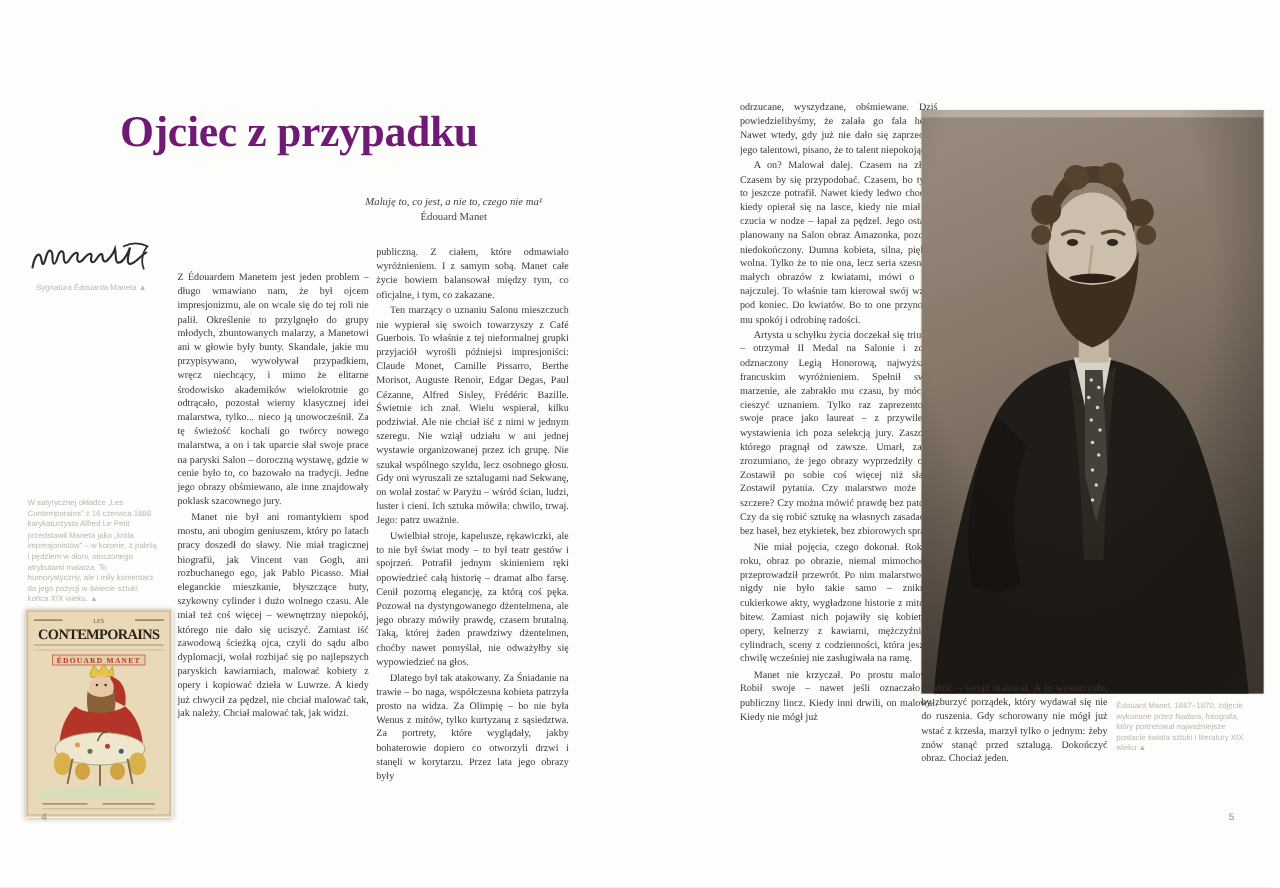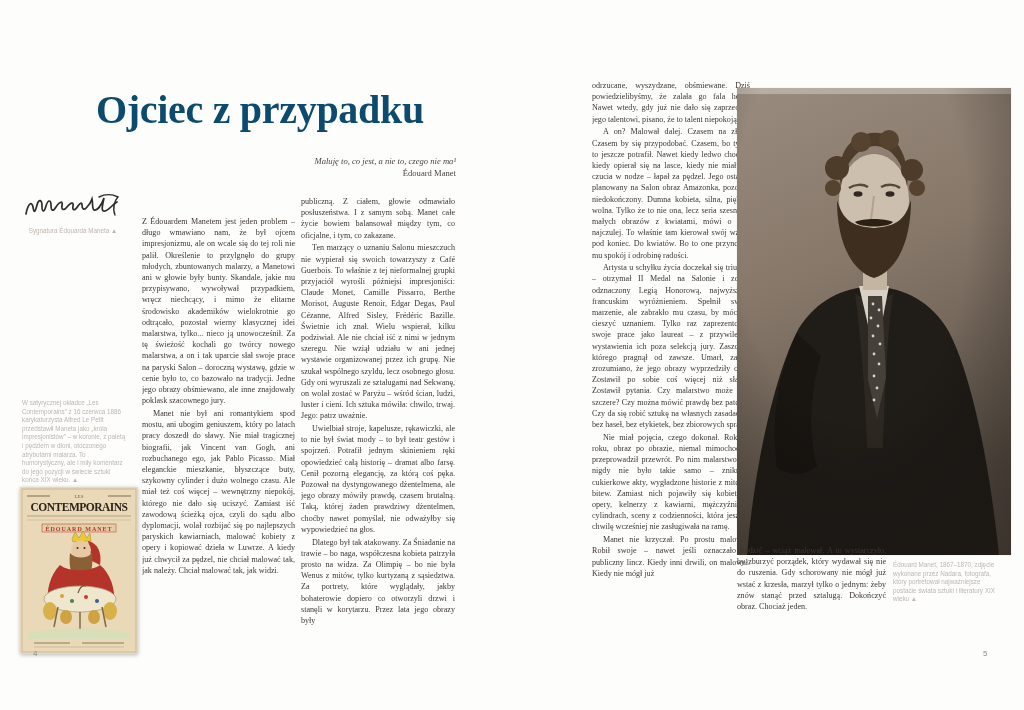--- a/index.html
+++ b/index.html
@@ -9,28 +9,28 @@
     width: 1024px; height: 710px;
     background: #fdfdfc;
     overflow: hidden;
     font-family: "Liberation Serif", serif;
   }
   .abs { position: absolute; }
 
   
   #page-title {
     left: 96px; top: 86px;
-    font-size: 40px; font-weight: bold;
+    font-size: 35px; font-weight: bold;
     letter-spacing: -0.3px;
-    color: #0c4a6e;
+    color: #701a75;
     font-family: "Liberation Serif", serif;
   }
   #epigraph {
     left: 270px; top: 156px; width: 186px;
-    text-align: right;
+    text-align: center;
     font-size: 8.6px; line-height: 11px;
     color: #4a443f;
   }
   #epigraph .quote { font-style: italic; }
   #epigraph .author { font-style: normal; margin-top: 1px; }
 
   
   .col {
     text-align: justify;
     font-size: 8.1px; line-height: 11.2px;
@@ -89,21 +89,21 @@
     <path d="M6,26 C8,15 12,13 13,19 C14,25 15,25 17,17 C19,10 22,12 22,18 C22,24 24,25 26,18 C28,11 31,12 31,17 C31,23 33,24 36,19 C40,13 43,13 42,17 C41,22 44,23 47,19 C51,14 54,14 53,18 C52,23 55,23 58,18 C60,15 62,14 62,17 C62,21 64,23 67,19 C69,17 71,14 72,11 C73,16 72,21 74,22 C77,23 81,18 84,10 C82,19 81,24 85,23 C89,22 93,16 97,14" fill="none" stroke="#2e2c2a" stroke-width="1.7" stroke-linecap="round"></path>
     <path d="M79,9 C85,6 92,6 98,9 C95,12 92,20 95,27" fill="none" stroke="#2e2c2a" stroke-width="1.4" stroke-linecap="round"></path>
   </svg>
   <div id="sig-caption" class="abs caption">Sygnatura Édouarda Maneta ▲</div>
 
   <div id="col1" class="abs col">
     <p>Z Édouardem Manetem jest jeden problem – długo wmawiano nam, że był ojcem impresjonizmu, ale on wcale się do tej roli nie palił. Określenie to przylgnęło do grupy młodych, zbuntowanych malarzy, a Manetowi ani w głowie były bunty. Skandale, jakie mu przypisywano, wywoływał przypadkiem, wręcz niechcący, i mimo że elitarne środowisko akademików wielokrotnie go odtrącało, pozostał wierny klasycznej idei malarstwa, tylko... nieco ją unowocześnił. Za tę świeżość kochali go twórcy nowego malarstwa, a on i tak uparcie słał swoje prace na paryski Salon – doroczną wystawę, gdzie w cenie było to, co bazowało na tradycji. Jedne jego obrazy obśmiewano, ale inne znajdowały poklask szacownego jury.</p>
     <p>Manet nie był ani romantykiem spod mostu, ani ubogim geniuszem, który po latach pracy doszedł do sławy. Nie miał tragicznej biografii, jak Vincent van Gogh, ani rozbuchanego ego, jak Pablo Picasso. Miał eleganckie mieszkanie, błyszczące buty, szykowny cylinder i dużo wolnego czasu. Ale miał też coś więcej – wewnętrzny niepokój, którego nie dało się uciszyć. Zamiast iść zawodową ścieżką ojca, czyli do sądu albo dyplomacji, wolał rozbijać się po najlepszych paryskich kawiarniach, malować kobiety z opery i kopiować dzieła w Luwrze. A kiedy już chwycił za pędzel, nie chciał malować tak, jak należy. Chciał malować tak, jak widzi.</p>
   </div>
   <div id="col2" class="abs col">
-    <p>publiczną. Z ciałem, głowie odmawiało posłuszeństwa. I z samym sobą. Manet całe życie bowiem balansował między tym, co oficjalne, i tym, co zakazane.</p>
+    <p>publiczną. Z ciałem, które odmawiało wyróżnieniem. I z samym sobą. Manet całe życie bowiem balansował między tym, co oficjalne, i tym, co zakazane.</p>
     <p>Ten marzący o uznaniu Salonu mieszczuch nie wypierał się swoich towarzyszy z Café Guerbois. To właśnie z tej nieformalnej grupki przyjaciół wyrośli późniejsi impresjoniści: Claude Monet, Camille Pissarro, Berthe Morisot, Auguste Renoir, Edgar Degas, Paul Cézanne, Alfred Sisley, Frédéric Bazille. Świetnie ich znał. Wielu wspierał, kilku podziwiał. Ale nie chciał iść z nimi w jednym szeregu. Nie wziął udziału w ani jednej wystawie organizowanej przez ich grupę. Nie szukał wspólnego szyldu, lecz osobnego głosu. Gdy oni wyruszali ze sztalugami nad Sekwanę, on wolał zostać w Paryżu – wśród ścian, ludzi, luster i cieni. Ich sztuka mówiła: chwilo, trwaj. Jego: patrz uważnie.</p>
     <p>Uwielbiał stroje, kapelusze, rękawiczki, ale to nie był świat mody – to był teatr gestów i spojrzeń. Potrafił jednym skinieniem ręki opowiedzieć całą historię – dramat albo farsę. Cenił pozorną elegancję, za którą coś pęka. Pozował na dystyngowanego dżentelmena, ale jego obrazy mówiły prawdę, czasem brutalną. Taką, której żaden prawdziwy dżentelmen, choćby nawet pomyślał, nie odważyłby się wypowiedzieć na głos.</p>
     <p>Dlatego był tak atakowany. Za Śniadanie na trawie – bo naga, współczesna kobieta patrzyła prosto na widza. Za Olimpię – bo nie była Wenus z mitów, tylko kurtyzaną z sąsiedztwa. Za portrety, które wyglądały, jakby bohaterowie dopiero co otworzyli drzwi i stanęli w korytarzu. Przez lata jego obrazy były</p>
   </div>
 
   <div id="sidebar-caption" class="abs caption">W satyrycznej okładce „Les Contemporains” z 16 czerwca 1886 karykaturzysta Alfred Le Petit przedstawił Maneta jako „króla impresjonistów” – w koronie, z paletą i pędzlem w dłoni, otoczonego atrybutami malarza. To humorystyczny, ale i miły komentarz do jego pozycji w świecie sztuki końca XIX wieku. ▲</div>
 
   <svg id="cover" class="abs" viewBox="0 0 118 167">
     <rect x="0" y="0" width="118" height="167" fill="#ead9b8"></rect>
     <rect x="2" y="2" width="114" height="163" fill="none" stroke="#c9b896" stroke-width="1"></rect>

